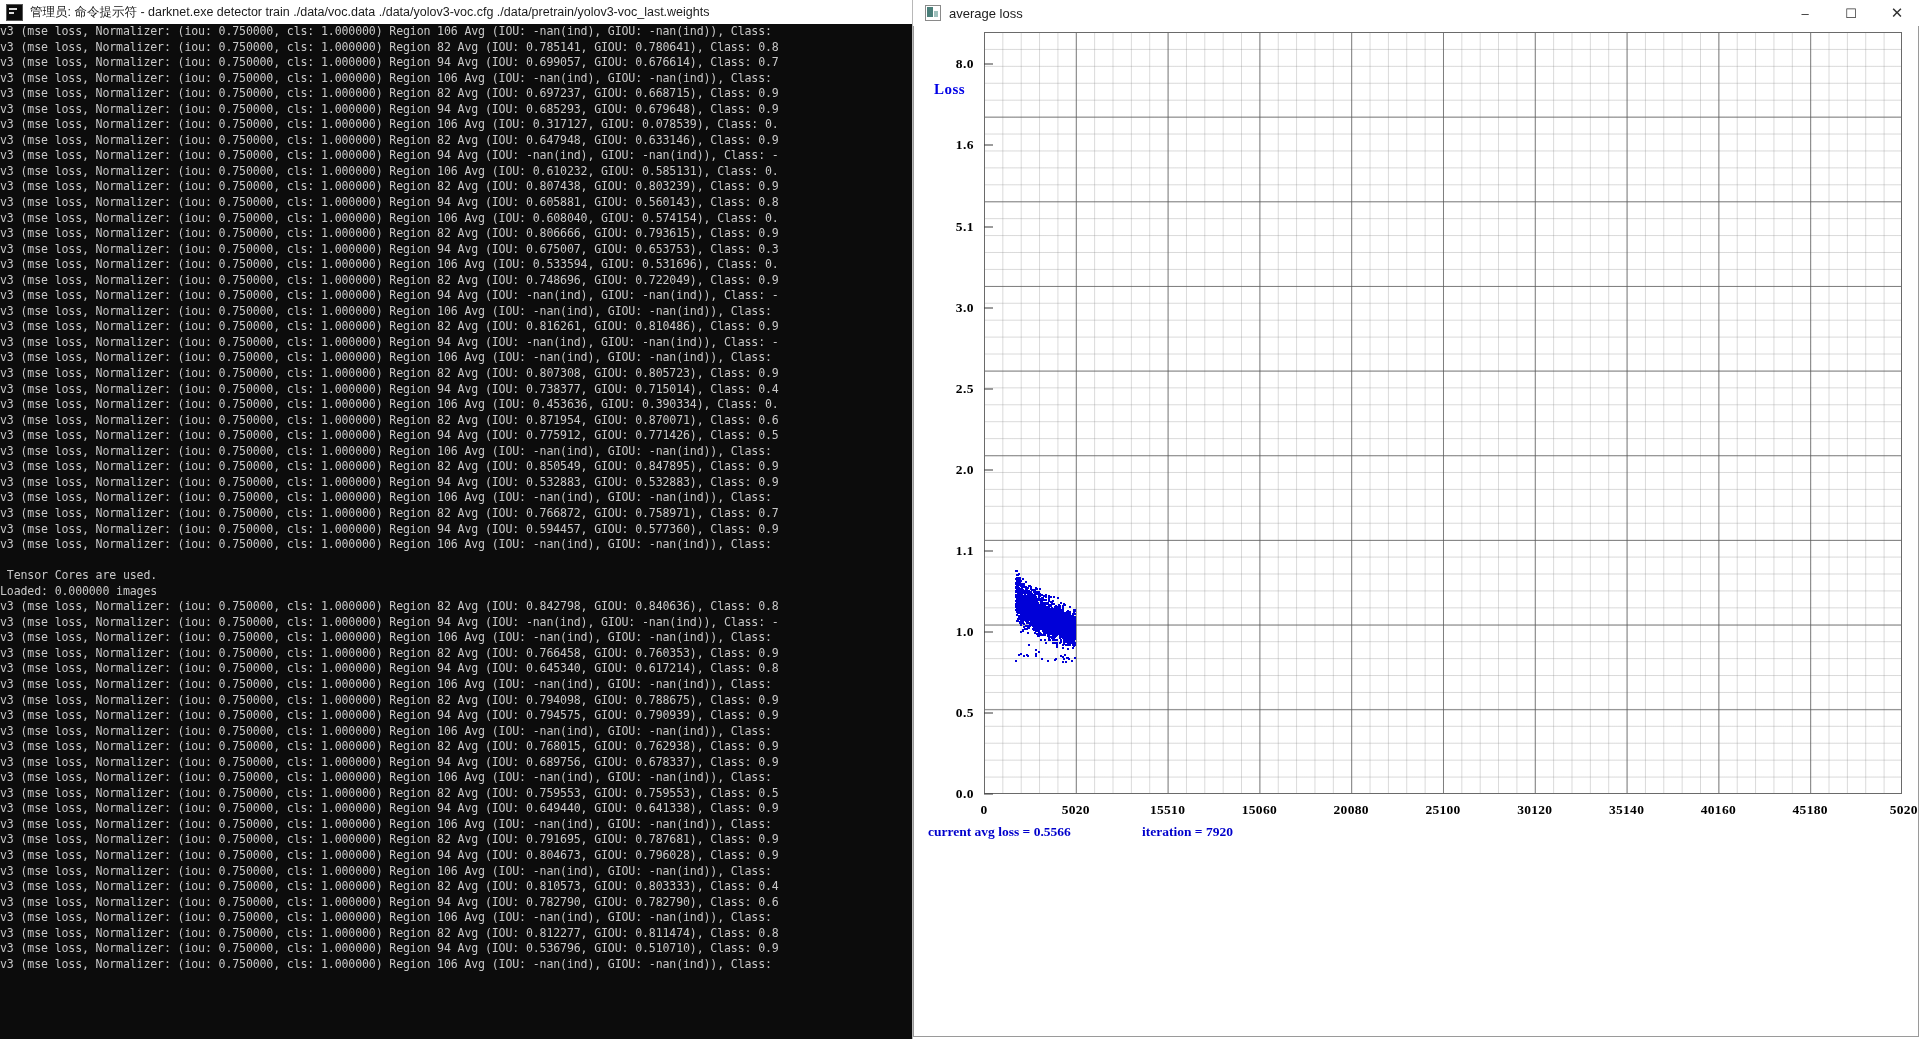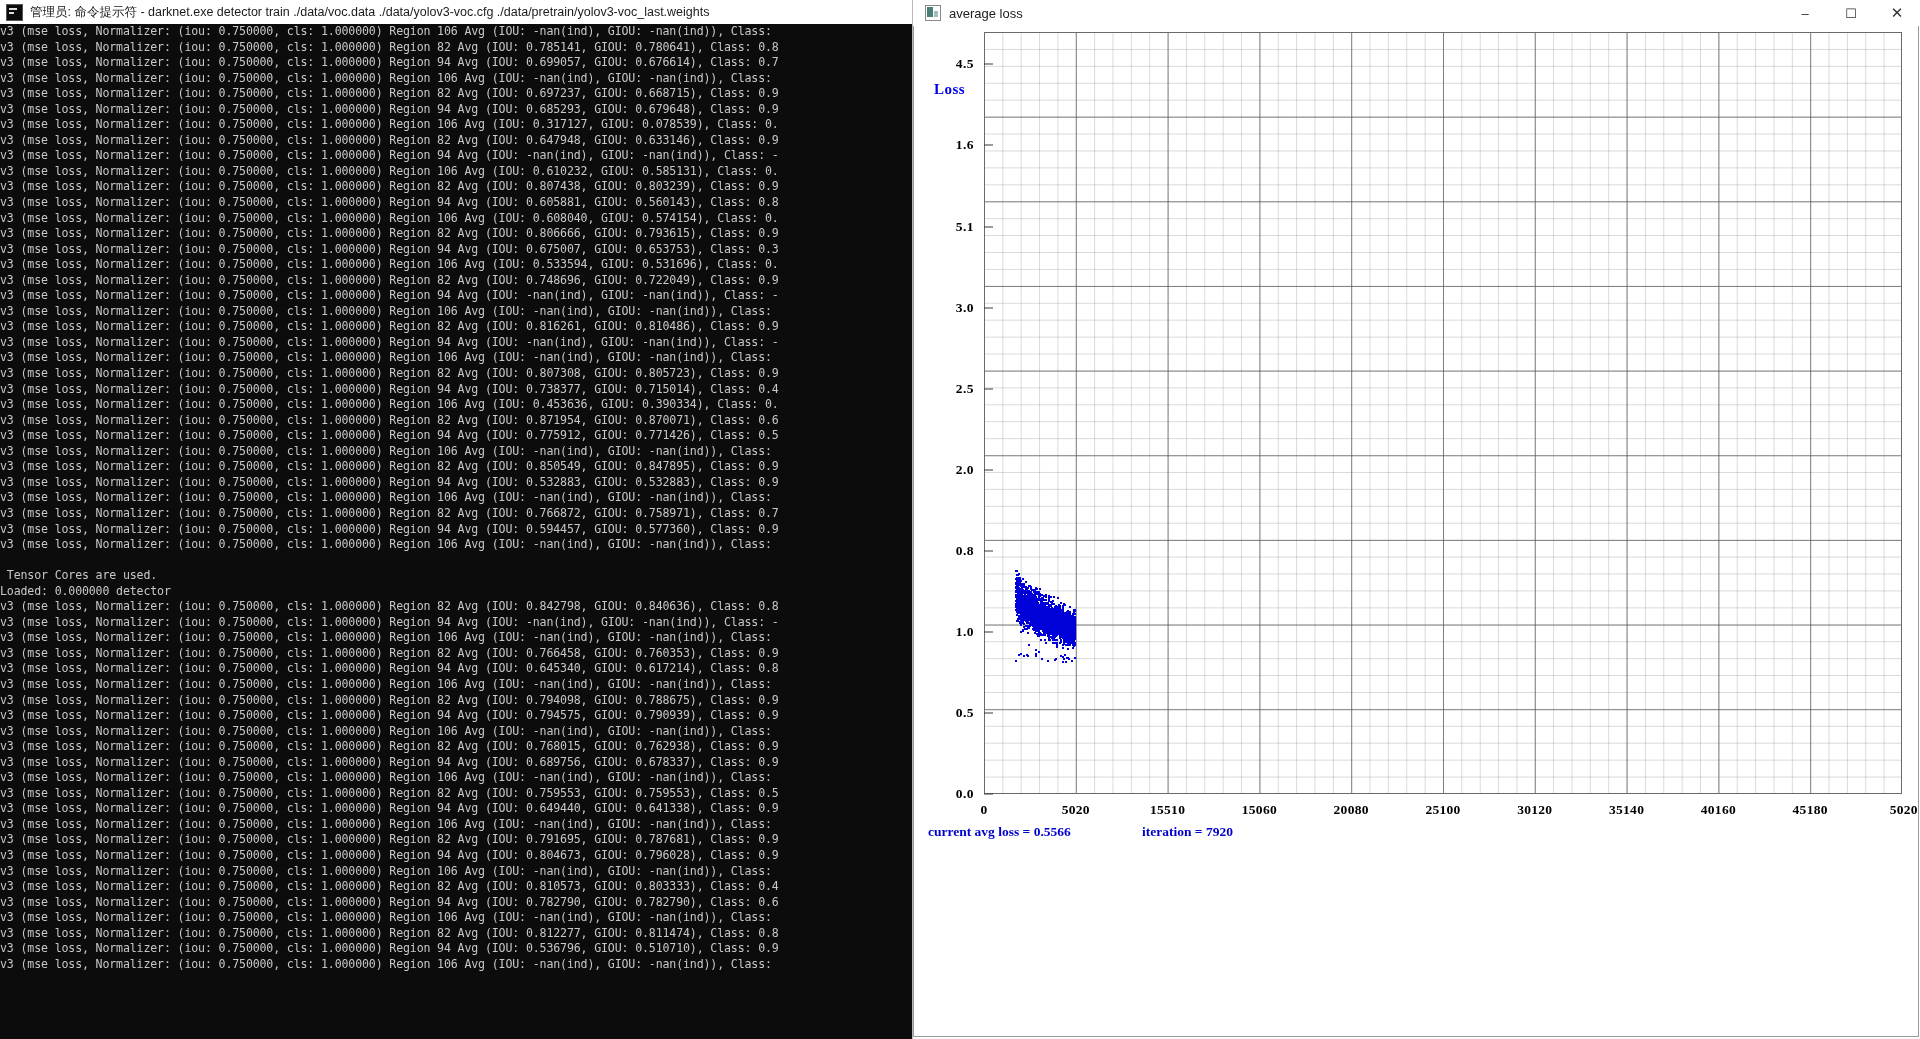--- a/index.html
+++ b/index.html
@@ -116,21 +116,21 @@
         <div class="cline">v3 (mse loss, Normalizer: (iou: 0.750000, cls: 1.000000) Region 94 Avg (IOU: 0.775912, GIOU: 0.771426), Class: 0.5</div>
         <div class="cline">v3 (mse loss, Normalizer: (iou: 0.750000, cls: 1.000000) Region 106 Avg (IOU: -nan(ind), GIOU: -nan(ind)), Class:</div>
         <div class="cline">v3 (mse loss, Normalizer: (iou: 0.750000, cls: 1.000000) Region 82 Avg (IOU: 0.850549, GIOU: 0.847895), Class: 0.9</div>
         <div class="cline">v3 (mse loss, Normalizer: (iou: 0.750000, cls: 1.000000) Region 94 Avg (IOU: 0.532883, GIOU: 0.532883), Class: 0.9</div>
         <div class="cline">v3 (mse loss, Normalizer: (iou: 0.750000, cls: 1.000000) Region 106 Avg (IOU: -nan(ind), GIOU: -nan(ind)), Class:</div>
         <div class="cline">v3 (mse loss, Normalizer: (iou: 0.750000, cls: 1.000000) Region 82 Avg (IOU: 0.766872, GIOU: 0.758971), Class: 0.7</div>
         <div class="cline">v3 (mse loss, Normalizer: (iou: 0.750000, cls: 1.000000) Region 94 Avg (IOU: 0.594457, GIOU: 0.577360), Class: 0.9</div>
         <div class="cline">v3 (mse loss, Normalizer: (iou: 0.750000, cls: 1.000000) Region 106 Avg (IOU: -nan(ind), GIOU: -nan(ind)), Class:</div>
         <div class="cblank"></div>
         <div class="cline"> Tensor Cores are used.</div>
-        <div class="cline">Loaded: 0.000000 detector</div>
+        <div class="cline">Loaded: 0.000000 images</div>
         <div class="cline">v3 (mse loss, Normalizer: (iou: 0.750000, cls: 1.000000) Region 82 Avg (IOU: 0.842798, GIOU: 0.840636), Class: 0.8</div>
         <div class="cline">v3 (mse loss, Normalizer: (iou: 0.750000, cls: 1.000000) Region 94 Avg (IOU: -nan(ind), GIOU: -nan(ind)), Class: -</div>
         <div class="cline">v3 (mse loss, Normalizer: (iou: 0.750000, cls: 1.000000) Region 106 Avg (IOU: -nan(ind), GIOU: -nan(ind)), Class:</div>
         <div class="cline">v3 (mse loss, Normalizer: (iou: 0.750000, cls: 1.000000) Region 82 Avg (IOU: 0.766458, GIOU: 0.760353), Class: 0.9</div>
         <div class="cline">v3 (mse loss, Normalizer: (iou: 0.750000, cls: 1.000000) Region 94 Avg (IOU: 0.645340, GIOU: 0.617214), Class: 0.8</div>
         <div class="cline">v3 (mse loss, Normalizer: (iou: 0.750000, cls: 1.000000) Region 106 Avg (IOU: -nan(ind), GIOU: -nan(ind)), Class:</div>
         <div class="cline">v3 (mse loss, Normalizer: (iou: 0.750000, cls: 1.000000) Region 82 Avg (IOU: 0.794098, GIOU: 0.788675), Class: 0.9</div>
         <div class="cline">v3 (mse loss, Normalizer: (iou: 0.750000, cls: 1.000000) Region 94 Avg (IOU: 0.794575, GIOU: 0.790939), Class: 0.9</div>
         <div class="cline">v3 (mse loss, Normalizer: (iou: 0.750000, cls: 1.000000) Region 106 Avg (IOU: -nan(ind), GIOU: -nan(ind)), Class:</div>
         <div class="cline">v3 (mse loss, Normalizer: (iou: 0.750000, cls: 1.000000) Region 82 Avg (IOU: 0.768015, GIOU: 0.762938), Class: 0.9</div>
@@ -2778,27 +2778,27 @@
           <div class="ytick-mark" style="top: 275.617px;"></div>
           <div class="ytick-mark" style="top: 356.681px;"></div>
           <div class="ytick-mark" style="top: 437.745px;"></div>
           <div class="ytick-mark" style="top: 518.809px;"></div>
           <div class="ytick-mark" style="top: 599.872px;"></div>
           <div class="ytick-mark" style="top: 680.936px;"></div>
           <div class="ytick-mark" style="top: 762px;"></div>
         </div>
 
       <div id="y-ticks-host">
-          <div class="ytick" style="top: 38.4255px; right: 944px;">4.5</div>
+          <div class="ytick" style="top: 38.4255px; right: 944px;">8.0</div>
           <div class="ytick" style="top: 119.489px; right: 944px;">1.6</div>
           <div class="ytick" style="top: 200.553px; right: 944px;">5.1</div>
           <div class="ytick" style="top: 281.617px; right: 944px;">3.0</div>
           <div class="ytick" style="top: 362.681px; right: 944px;">2.5</div>
           <div class="ytick" style="top: 443.745px; right: 944px;">2.0</div>
-          <div class="ytick" style="top: 524.809px; right: 944px;">0.8</div>
+          <div class="ytick" style="top: 524.809px; right: 944px;">1.1</div>
           <div class="ytick" style="top: 605.872px; right: 944px;">1.0</div>
           <div class="ytick" style="top: 686.936px; right: 944px;">0.5</div>
           <div class="ytick" style="top: 768px; right: 944px;">0.0</div>
         </div>
       <div id="xaxis-labels">
           <div class="xtick" style="left: 0px;">0</div>
           <div class="xtick" style="left: 91.8px;">5020</div>
           <div class="xtick" style="left: 183.6px;">15510</div>
           <div class="xtick" style="left: 275.4px;">15060</div>
           <div class="xtick" style="left: 367.2px;">20080</div>

